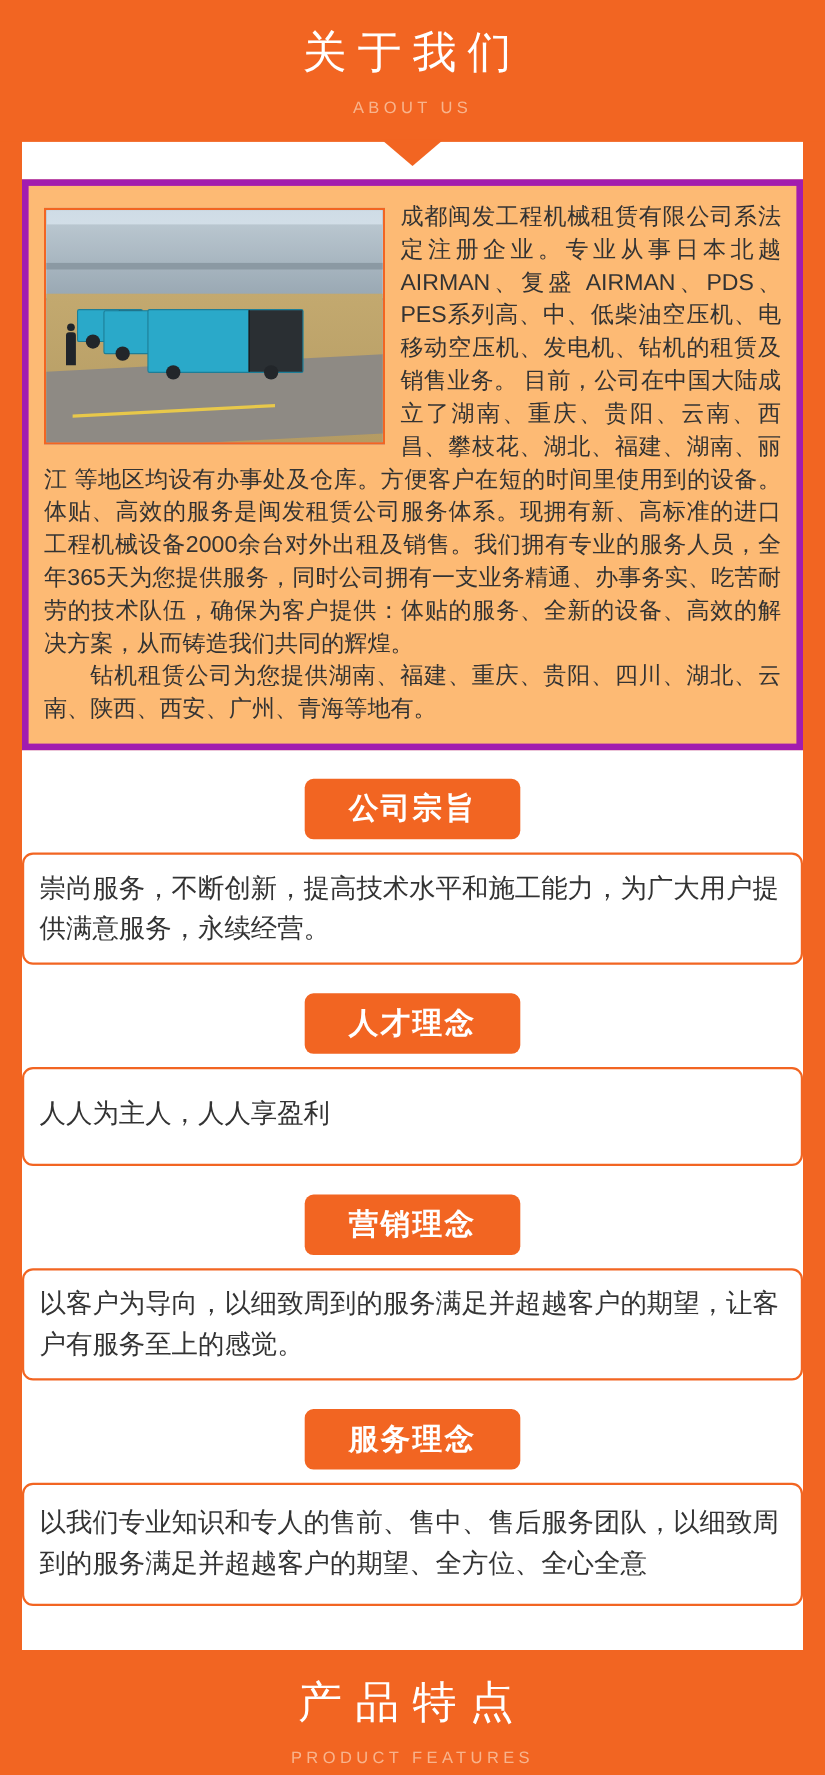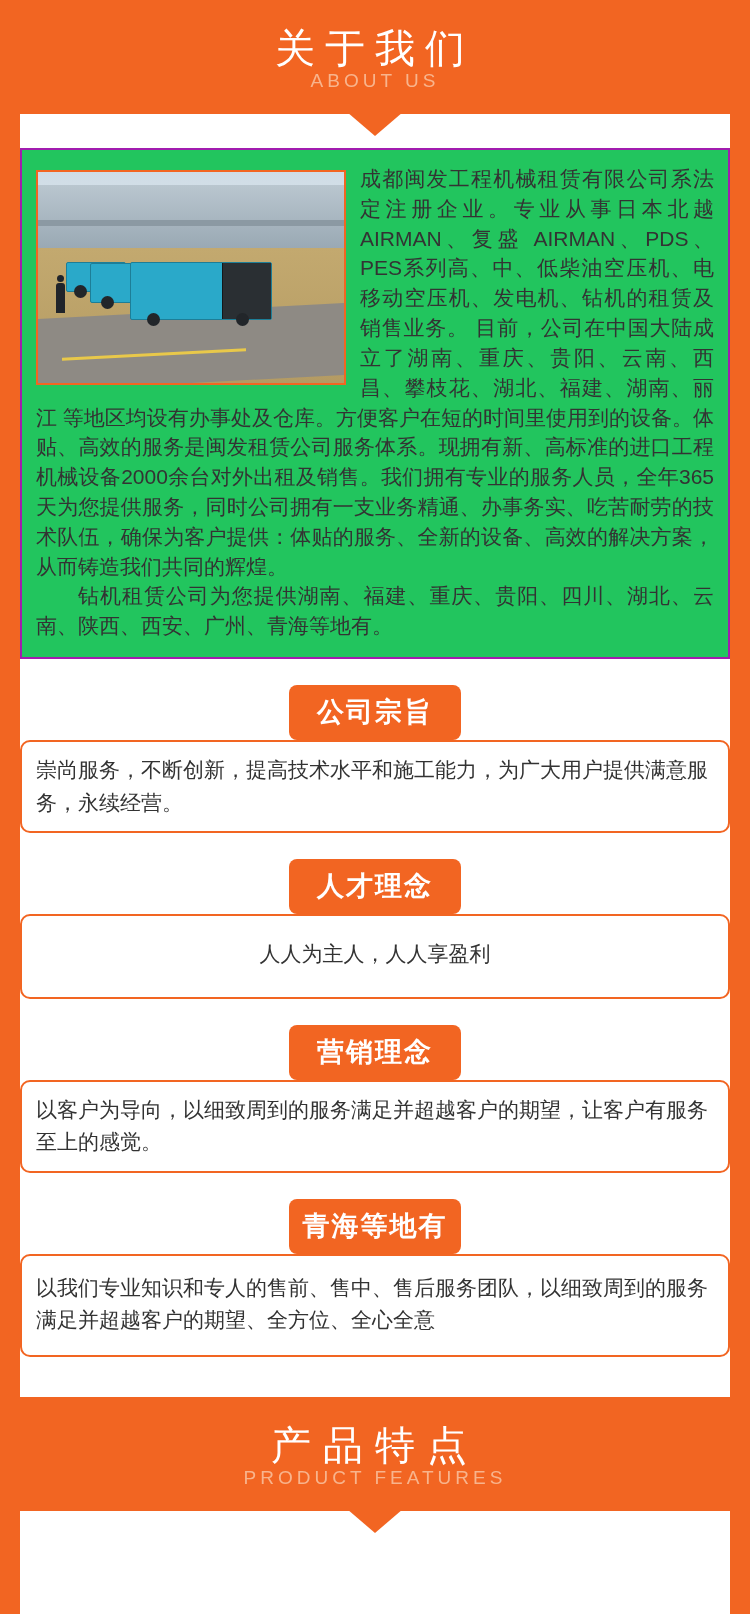--- a/index.html
+++ b/index.html
@@ -40,22 +40,22 @@
   }
   .banner-title {
     font-size: 40px;
     font-weight: normal;
     color: #ffffff;
     letter-spacing: 10px;
     line-height: 1.1;
     font-family: "Liberation Sans", "DejaVu Sans", sans-serif;
   }
   .banner-sub {
-    margin-top: 0;
-    font-size: 19px;
+    margin-top: 20px;
+    font-size: 15px;
     color: #f8b48d;
     letter-spacing: 4px;
     font-family: "Liberation Sans", sans-serif;
   }
   .banner-arrow {
     position: absolute;
     left: 50%;
     bottom: -22px;
     transform: translateX(-50%);
     width: 0;
@@ -64,24 +64,24 @@
     border-right: 28px solid transparent;
     border-top: 24px solid #f26522;
   }
 
   
   .about-wrap {
     padding: 34px 20px 0 20px;
     box-sizing: border-box;
   }
   .about-box {
-    border: 2px solid #a21caf;
+    border: 6px solid #a21caf;
     padding: 14px 14px 16px 14px;
     box-sizing: border-box;
-    background: #22c55e;
+    background: #fdba74;
   }
   .about-text {
     font-size: 21px;
     line-height: 1.42;
     color: #333;
     text-align: justify;
     font-family: "Liberation Sans", "DejaVu Sans", sans-serif;
   }
   .about-text p { margin: 0; }
   .about-text p.indent { text-indent: 2em; }
@@ -155,46 +155,46 @@
     background: #20242a; border-radius: 3px 3px 0 0;
   }
   .person::before {
     content: ""; position: absolute; top: -8px; left: 1px;
     width: 7px; height: 7px; border-radius: 50%; background: #20242a;
   }
 
   
   .group { padding: 0 20px; box-sizing: border-box; }
   .pill {
-    width: 172px;
+    width: 196px;
     margin: 26px auto 0 auto;
     background: #f26522;
     border-radius: 8px;
     text-align: center;
     padding: 9px 0 10px 0;
     color: #ffffff;
     font-size: 27px;
     font-weight: bold;
     letter-spacing: 2px;
     box-sizing: border-box;
     font-family: "Liberation Sans", "DejaVu Sans", sans-serif;
   }
   .panel {
+    margin-top: 12px;
     border: 2px solid #f26522;
     border-radius: 10px;
     padding: 12px 14px;
     box-sizing: border-box;
-    font-size: 21px;
+    font-size: 24px;
     line-height: 1.55;
     color: #333;
     background: #fff;
     font-family: "Liberation Sans", "DejaVu Sans", sans-serif;
   }
   .panel.center {
-    text-align: center;
     padding: 22px 14px 26px 14px;
   }
   .panel.tall { padding: 16px 14px 18px 14px; }
 
   .bottom-spacer { height: 40px; }
 
   .banner.bottom { margin-top: 0; }
   .banner.bottom .banner-title { letter-spacing: 12px; }
 </style>
 </head>
@@ -257,21 +257,21 @@
     <div class="pill">人才理念</div>
     <div class="panel center">人人为主人，人人享盈利</div>
   </div>
 
   <div class="group">
     <div class="pill">营销理念</div>
     <div class="panel">以客户为导向，以细致周到的服务满足并超越客户的期望，让客户有服务至上的感觉。</div>
   </div>
 
   <div class="group">
-    <div class="pill">青海等地有</div>
+    <div class="pill">服务理念</div>
     <div class="panel tall">以我们专业知识和专人的售前、售中、售后服务团队，以细致周到的服务满足并超越客户的期望、全方位、全心全意</div>
   </div>
 
   <div class="bottom-spacer"></div>
 
   <div class="banner bottom">
     <div class="banner-title">产品特点</div>
     <div class="banner-sub">PRODUCT FEATURES</div>
     <div class="banner-arrow"></div>
   </div>

